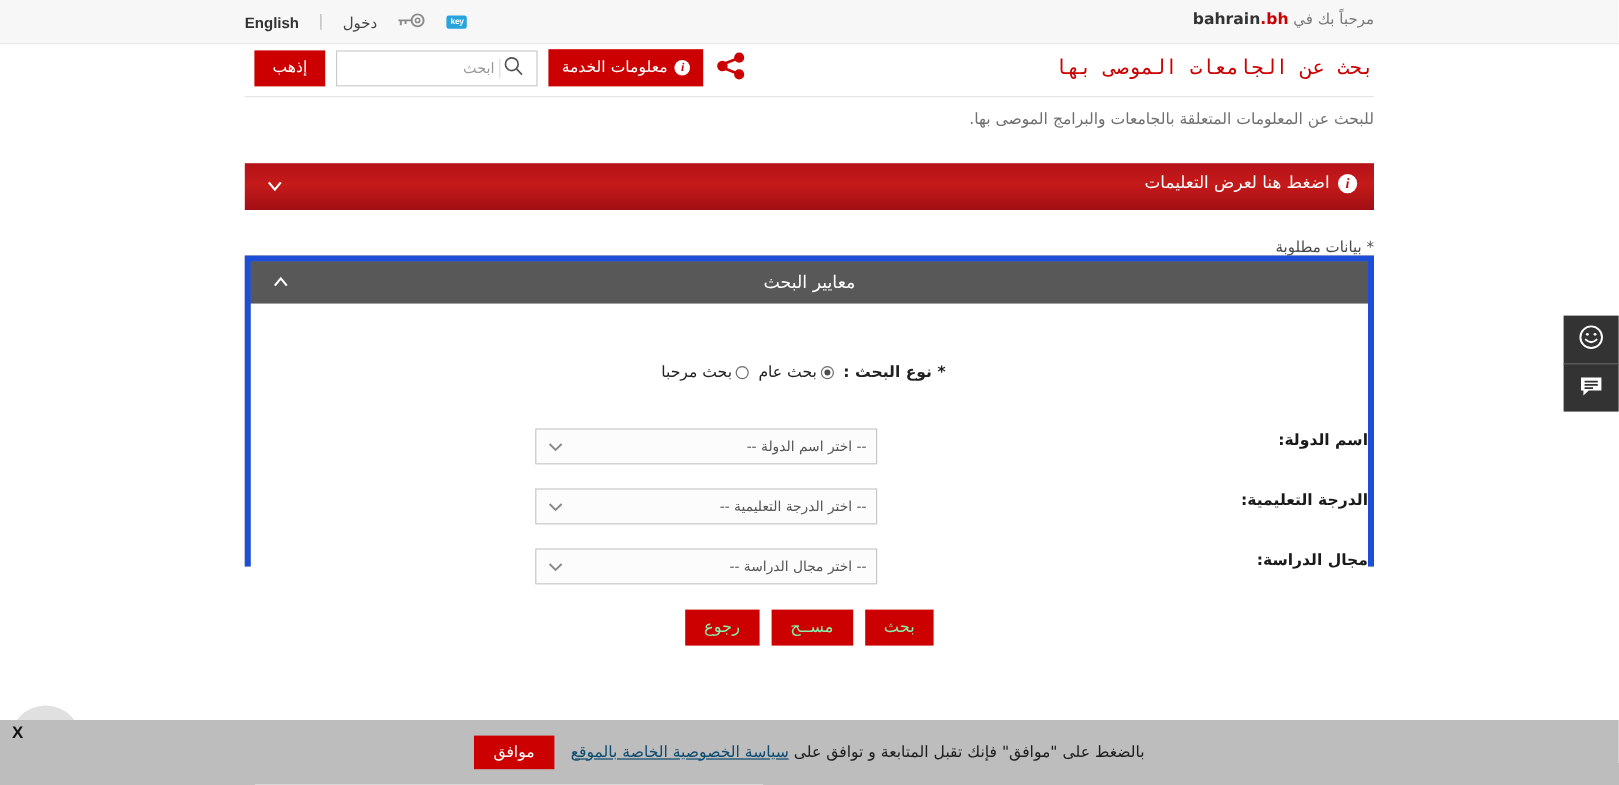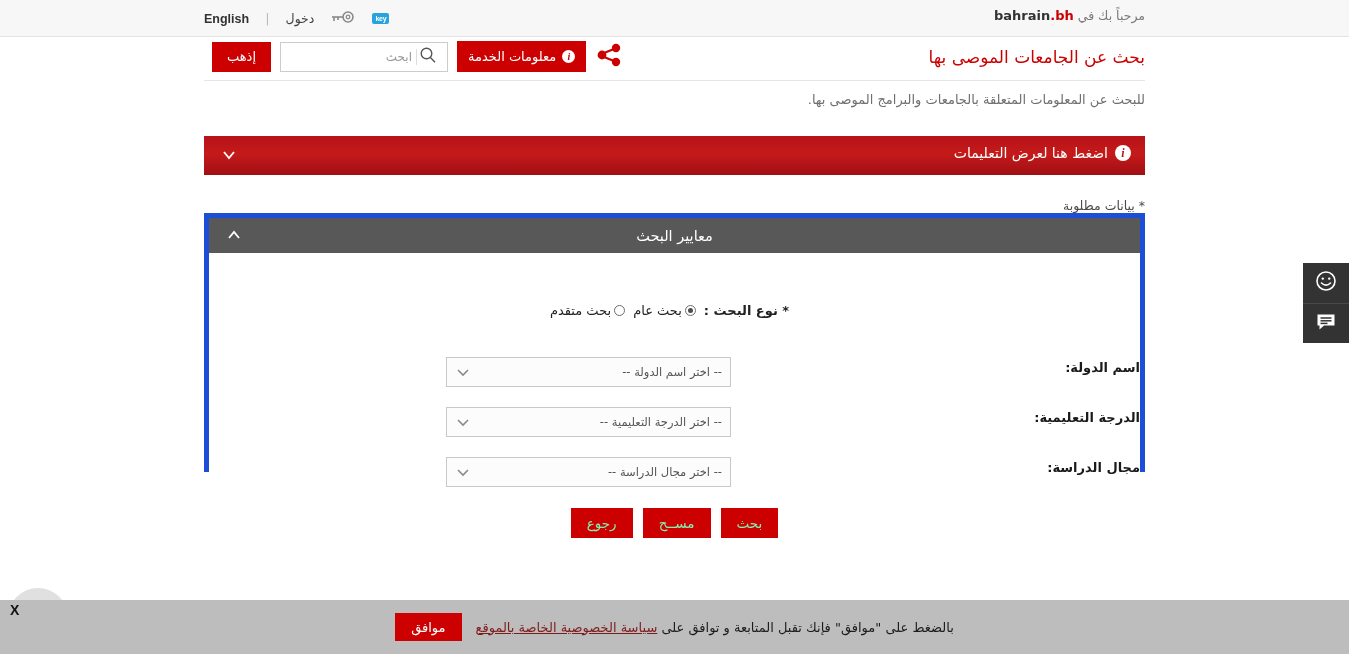--- a/index.html
+++ b/index.html
@@ -49,21 +49,21 @@
     font-family: "Liberation Sans", sans-serif;
   }
 
   
   .service-row {
     position: absolute; top: 37px; left: 0; width: 1349px; height: 44px;
     background: #ffffff;
   }
   .page-title {
     position: absolute; right: 204px; top: 10px;
-    font-size: 17px; color: #cc0000; font-weight: normal; white-space: nowrap;
+    font-size: 17px; color: #cc0000; font-weight: normal; white-space: nowrap; font-family: Liberation Mono, monospace;
   }
   .svc-tools {
     position: absolute; left: 204px; top: 4px;
     display: flex; align-items: center; gap: 9px; direction: ltr;
   }
   .btn-go {
     background: #cc0000; color: #fff; border: none;
     height: 30px; min-width: 40px; padding: 0 15px;
     font-size: 13px; cursor: pointer;
     font-family: "DejaVu Sans", sans-serif;
@@ -254,21 +254,21 @@
   }
   .cookie-inner {
     position: relative; width: 1349px; height: 54px;
     display: flex; align-items: center; justify-content: center;
     gap: 14px; direction: rtl;
   }
   .cookie-text {
     font-size: 13px; color: #1c1c1c; white-space: nowrap;
   }
   .cookie-link {
-    text-decoration: underline; color: #7f1d1d; cursor: pointer;
+    text-decoration: underline; color: #0c4a6e; cursor: pointer;
   }
   .btn-cookie {
     background: #cc0000; color: #fff; border: none;
     height: 28px; padding: 0 16px; font-size: 13px; cursor: pointer;
     font-family: "DejaVu Sans", sans-serif;
   }
   .cookie-close {
     position: absolute; left: 10px; top: 2px;
     font-size: 14px; font-weight: bold; color: #111;
     cursor: pointer; font-family: "Liberation Sans", sans-serif;
@@ -378,21 +378,21 @@
     <div class="radio-row">
       <span class="radio-label-main">* نوع البحث :</span>
 
       <span class="radio-opt">
         <span class="radio-dot on"></span>
         <span>بحث عام</span>
       </span>
 
       <span class="radio-opt">
         <span class="radio-dot"></span>
-        <span>بحث متقدم</span>
+        <span>بحث مرحبا</span>
       </span>
     </div>
 
     <div class="frow frow-1">
       <div class="flabel">اسم الدولة:</div>
       <div class="fselect-wrap">
         <div class="fselect">-- اختر اسم الدولة --</div>
         <span class="fselect-arrow">
           <svg width="16" height="16" viewBox="0 0 16 16">
             <polyline points="3,6 8,11 13,6" fill="none" stroke="#8a8a8a" stroke-width="1.6"></polyline>

